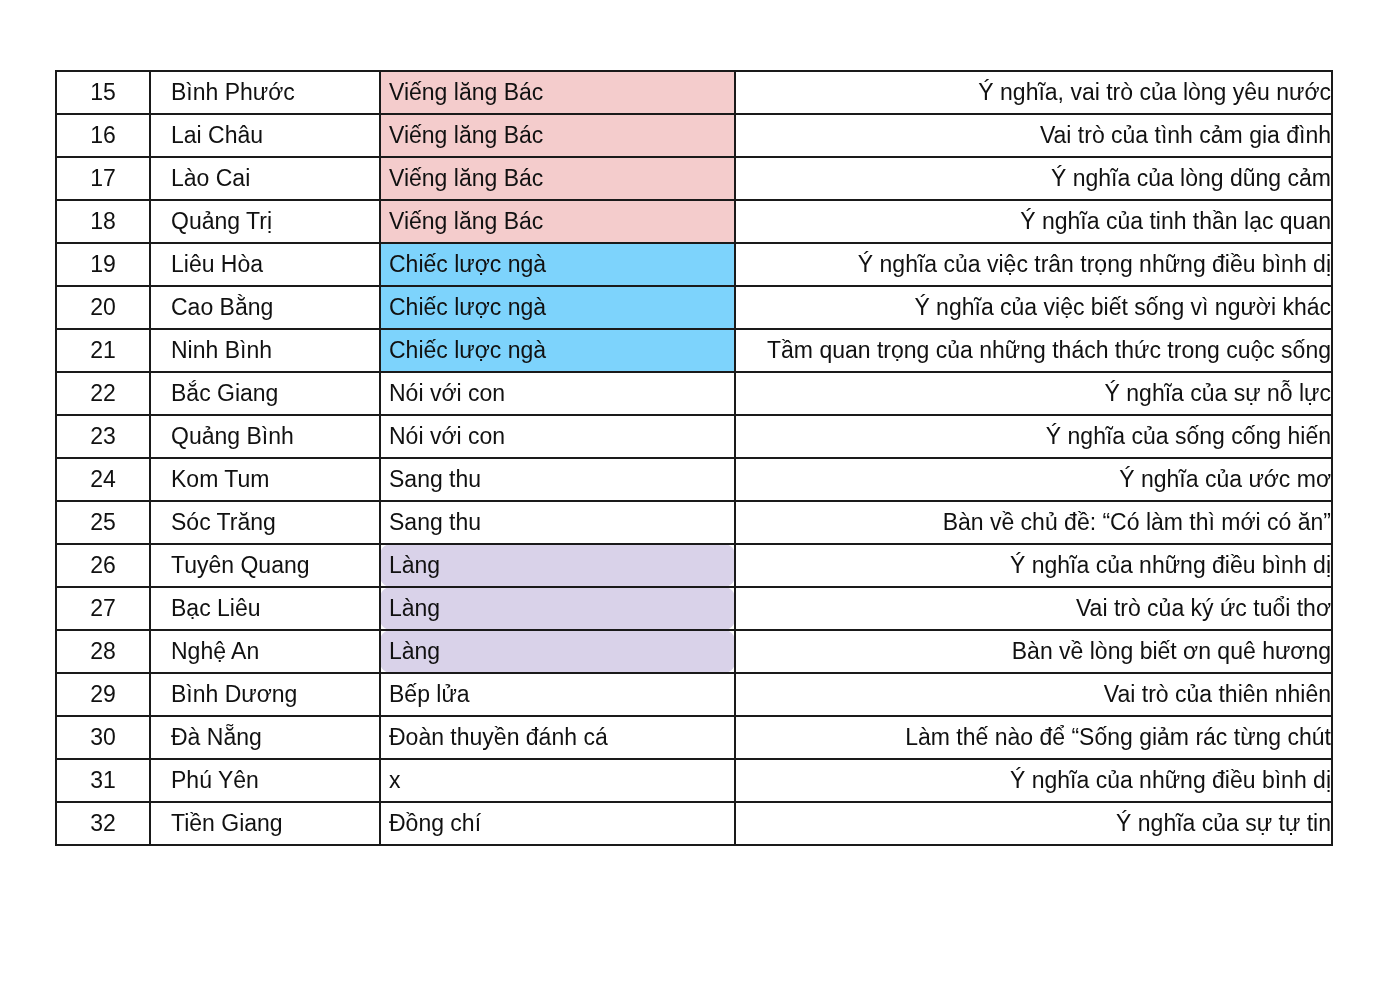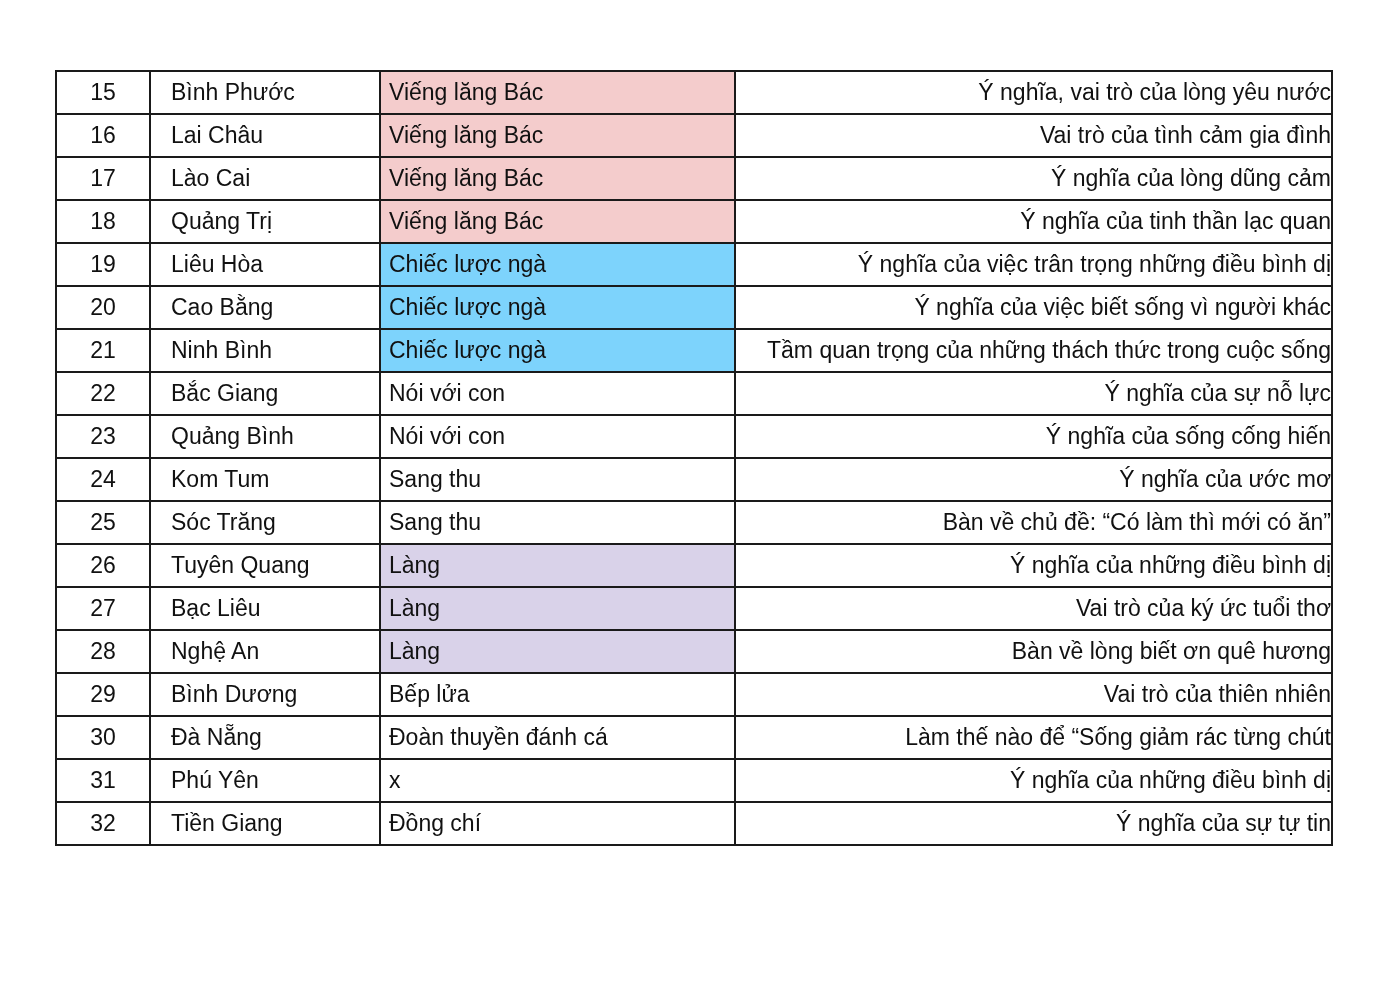--- a/index.html
+++ b/index.html
@@ -36,21 +36,21 @@
     .sheet-table td.col-stt {
       text-align: center;
       padding: 0;
       width: 92px;
     }
     .sheet-table td.col-province { width: 208px; padding-left: 20px; }
     .sheet-table td.col-work { width: 345px; }
     .sheet-table td.col-topic { width: auto; text-align: right; }
     .bg-pink { background: #f4cccc; }
     .bg-green { background: #7dd3fc; }
-    .bg-purple { background: #d9d2e9; }
+    .bg-purple { background: #d9d2e9; border-radius: 11px; }
   </style>
 </head>
 <body>
 
 <table class="sheet-table">
   <tbody id="table-body">
   <tr>
         <td class="col-stt">15</td>
         <td class="col-province">Bình Phước</td>
         <td class="col-work bg-pink">Viếng lăng Bác</td>

